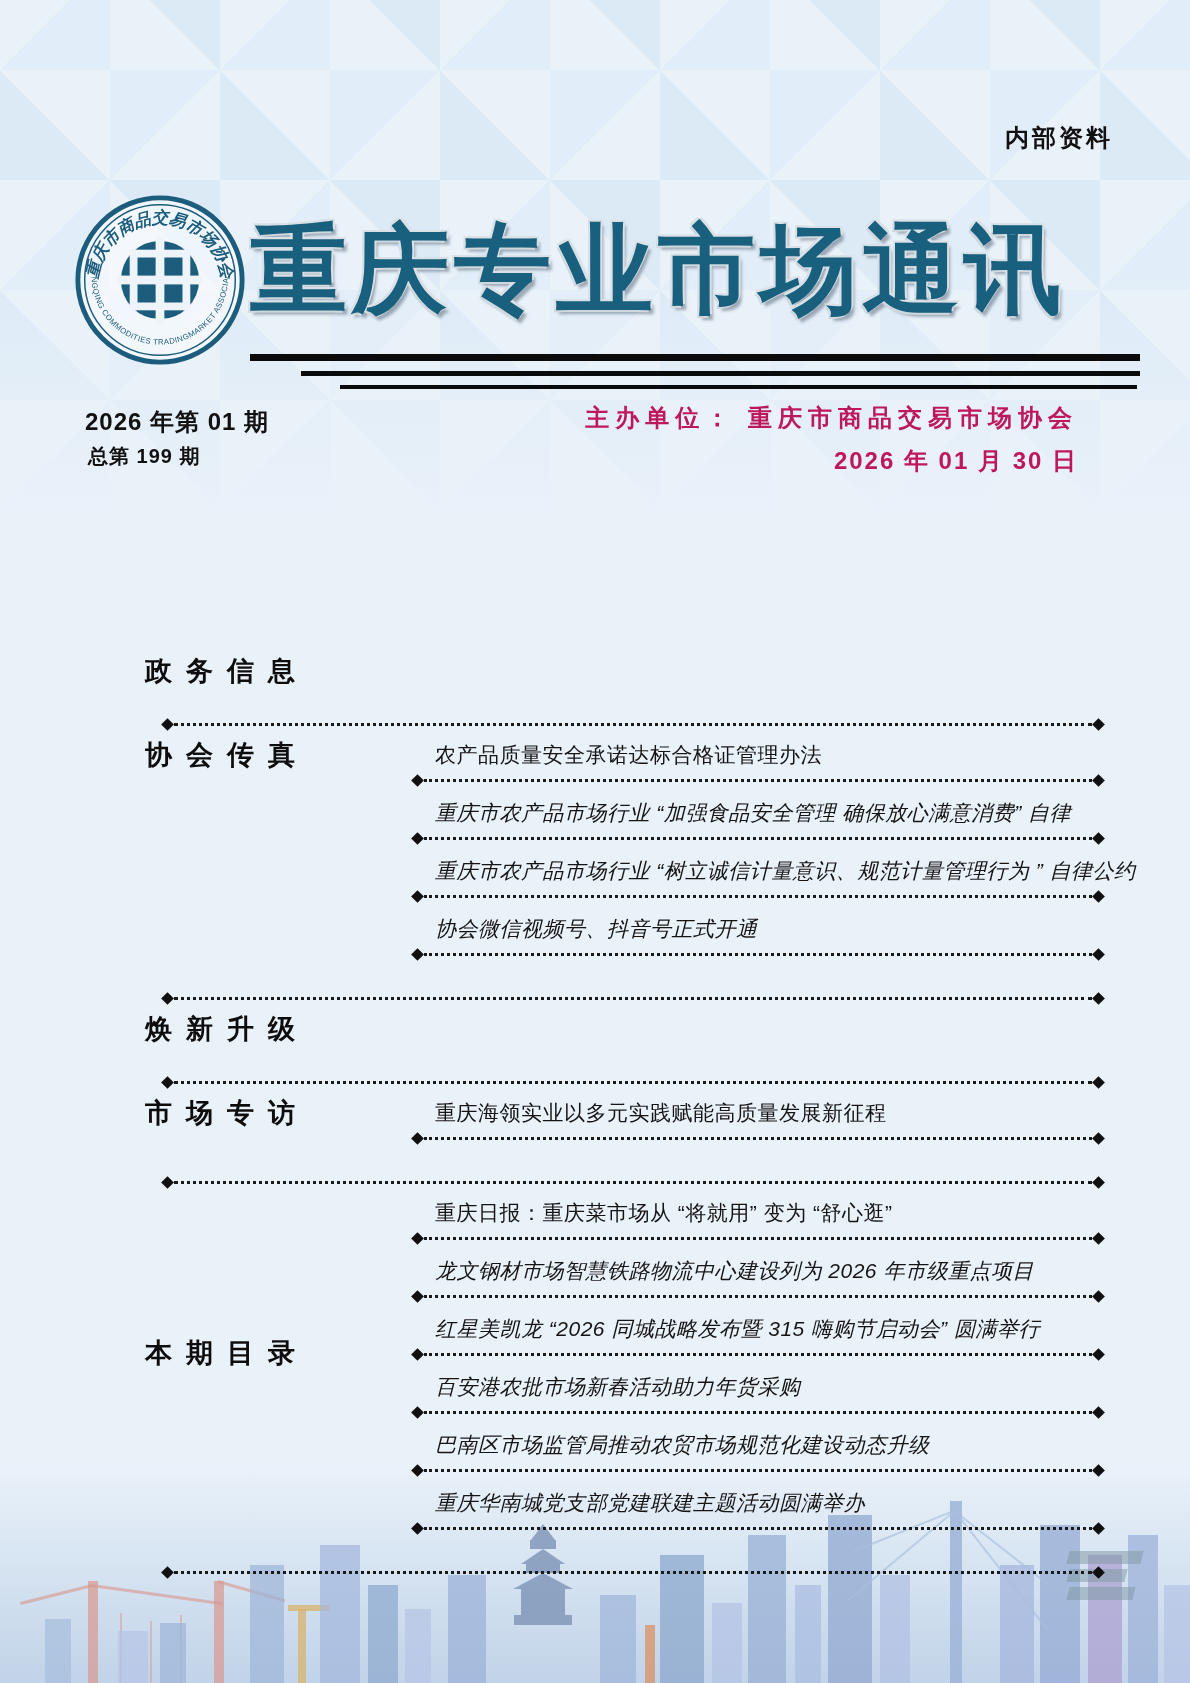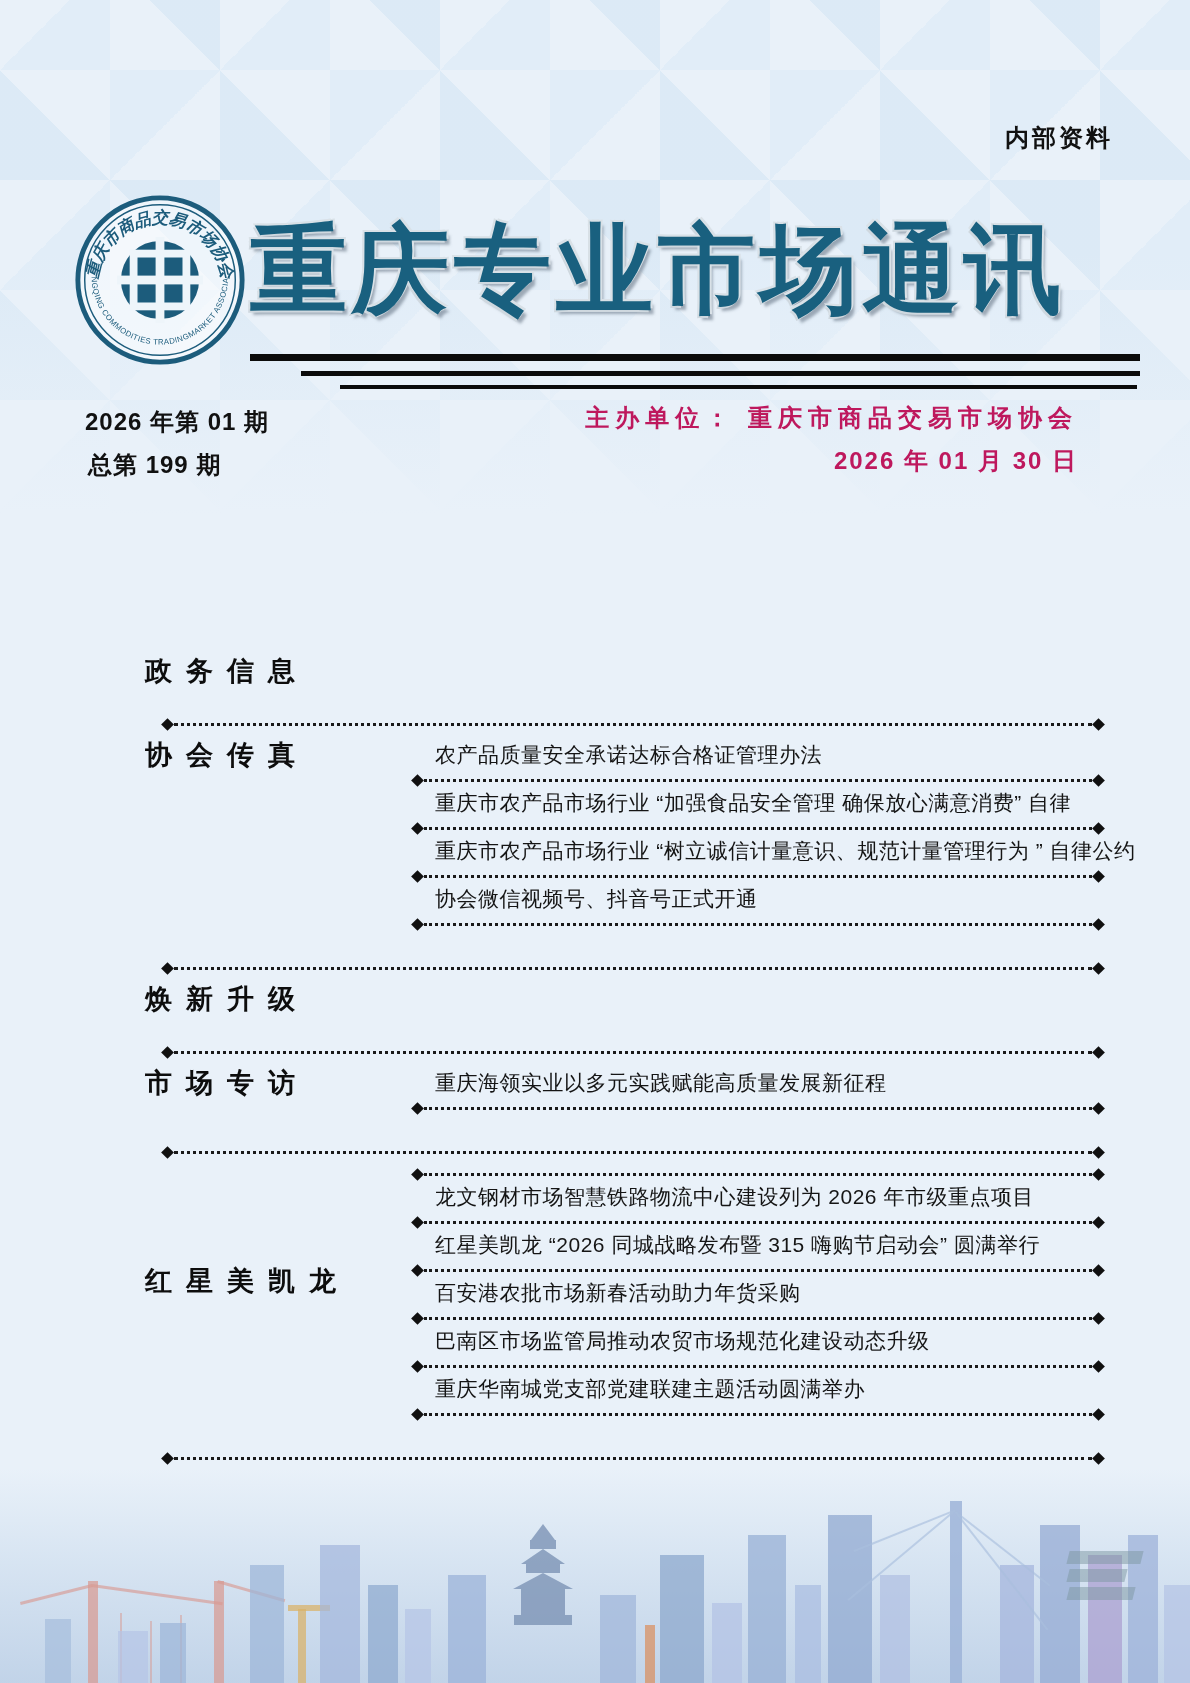--- a/index.html
+++ b/index.html
@@ -33,41 +33,41 @@
     text-shadow:
       -2px -2px 0 #d9e1e7, 2px -2px 0 #d9e1e7,
       -2px 2px 0 #cfd8df, 3px 4px 3px rgba(95,110,125,.55);
   }
   .rule1,.rule2,.rule3{position:absolute;background:#0b0b0b;}
   .rule1{left:250px;top:354px;width:890px;height:7px;}
   .rule2{left:301px;top:371px;width:839px;height:5px;}
   .rule3{left:340px;top:385px;width:797px;height:4px;}
   .issue-block{position:absolute;left:85px;top:406px;font-weight:bold;color:#111;}
   .issue-block .line1{font-size:24px;letter-spacing:1px;}
-  .issue-block .line2{font-size:24px;letter-spacing:1px;margin-top:11px;margin-left:3px;}
+  .issue-block .line2{font-size:20px;letter-spacing:1px;margin-top:5px;margin-left:3px;}
   .org-block{position:absolute;right:112px;top:402px;text-align:right;font-weight:bold;color:#be185d;}
   .org-block .line1{font-size:24px;letter-spacing:6px;}
   .org-block .line2{font-size:24px;letter-spacing:2px;margin-top:11px;}
   
   .toc-title{
     position:absolute;top:556px;left:0;width:100%;text-align:center;
     padding-left:300px;box-sizing:border-box;
     font-family:"Liberation Serif","DejaVu Serif",serif;
     font-size:48px;font-weight:bold;color:#0d0d0d;letter-spacing:56px;white-space:nowrap;
   }
   .toc-body{position:absolute;top:656px;left:145px;width:960px;}
   .toc-section{display:flex;align-items:flex-start;}
   .toc-section.centered{align-items:center;}
   .toc-section.centered .section-label{margin-top:-26px;}
   .section-label{
     flex:none;width:250px;font-size:27px;font-weight:bold;color:#0d0d0d;
     letter-spacing:14px;line-height:30px;white-space:nowrap;
   }
   .entries{flex:1;min-width:0;}
-  .toc-entry + .toc-entry{margin-top:2px;}
+  .toc-entry + .toc-entry{margin-top:12px;font-style:italic;}
   .entry-text{
     font-size:21px;color:#151515;line-height:30px;margin:0 0 4px 40px;
     letter-spacing:.5px;white-space:nowrap;
   }
   .rule{display:flex;align-items:center;height:12px;margin-left:16px;}
   .rule .dots{flex:1;height:0;border-bottom:3px dotted #1a1a1a;}
   .rule .diamond{
     flex:none;width:9px;height:9px;background:#101010;transform:rotate(45deg);margin:0 2px;
   }
   .rule.divider{margin-top:32px;margin-bottom:10px;}
@@ -265,23 +265,24 @@
             </div>
           </div>
         </div>
       </div>
       <div class="rule divider">
         <div class="diamond"></div>
         <div class="dots"></div>
         <div class="diamond"></div>
       </div>
       <div class="toc-section centered">
-        <div class="section-label">红星美凯龙</div>
+        <div class="section-label">本期目录</div>
         <div class="entries">
           <div class="toc-entry">
+            <div class="entry-text">重庆日报：重庆菜市场从 “将就用” 变为 “舒心逛”</div>
             <div class="rule">
               <div class="diamond"></div>
               <div class="dots"></div>
               <div class="diamond"></div>
             </div>
           </div>
           <div class="toc-entry">
             <div class="entry-text">龙文钢材市场智慧铁路物流中心建设列为 2026 年市级重点项目</div>
             <div class="rule">
               <div class="diamond"></div>

